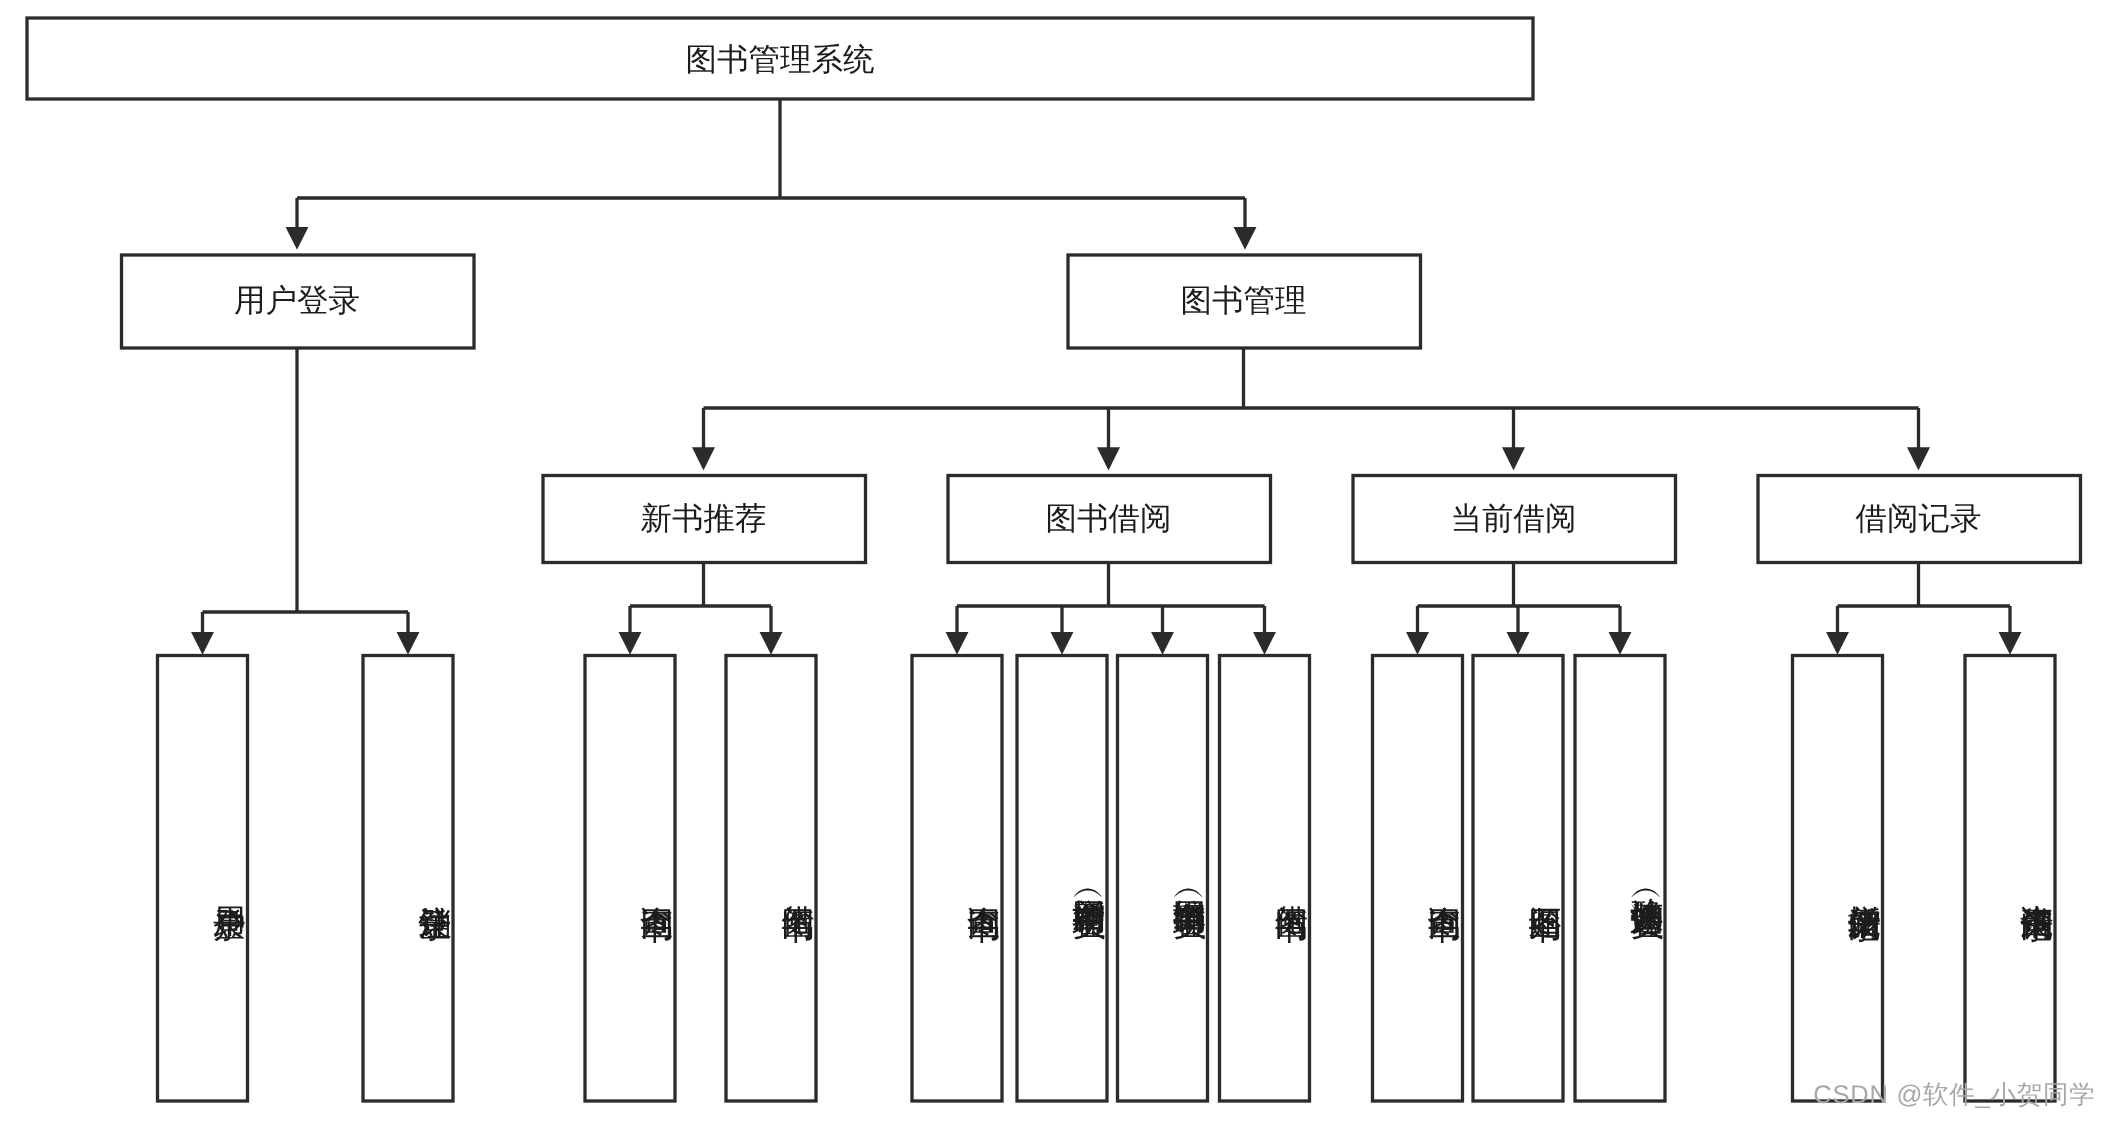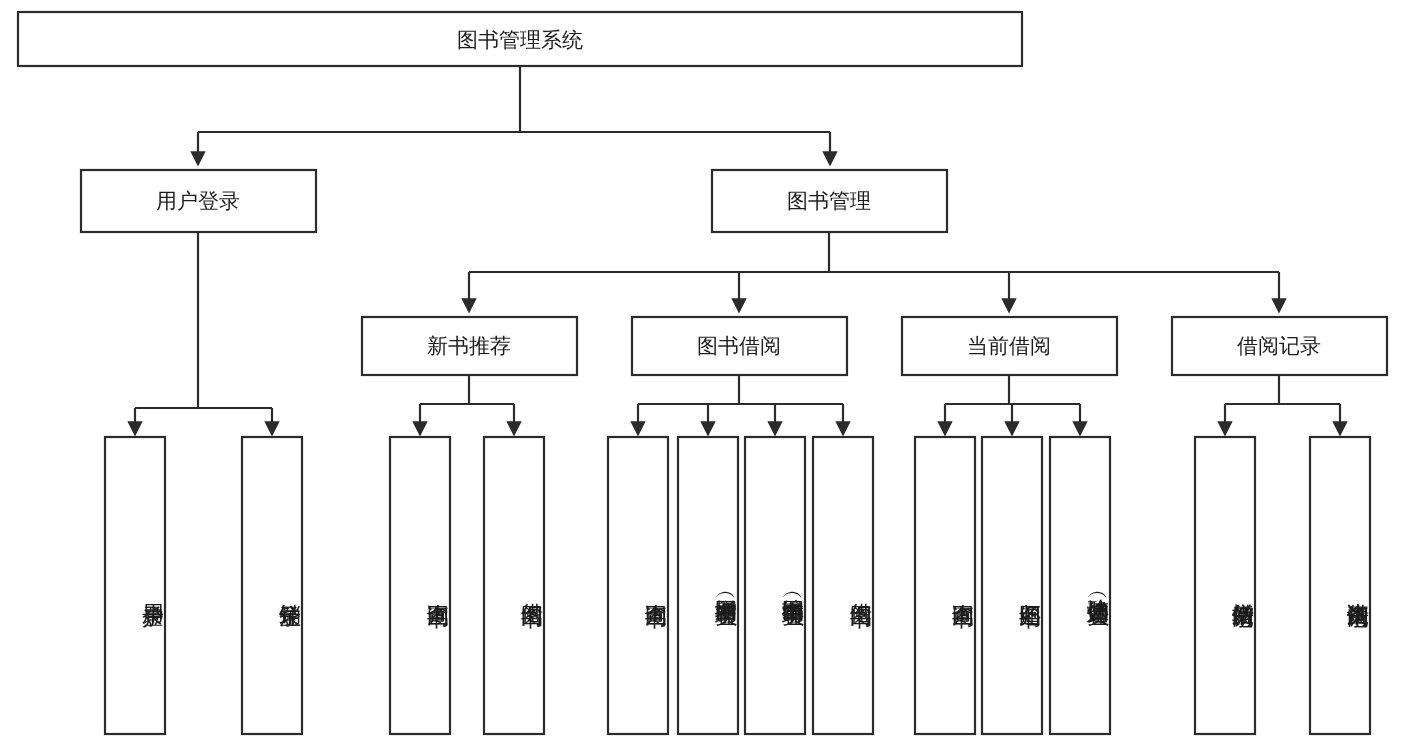--- a/index.html
+++ b/index.html
@@ -175,13 +175,14 @@
   <div class="vert-wrap" style="left:745px; top:443px; width:60px; height:285px;">编辑图书（管理员）</div>
   <div class="vert-wrap" style="left:813px; top:455px; width:60px; height:265px;">借阅图书</div>
 
   <div class="vert-wrap" style="left:915px; top:455px; width:60px; height:265px;">查询图书</div>
   <div class="vert-wrap" style="left:982px; top:455px; width:60px; height:265px;">归还图书</div>
   <div class="vert-wrap" style="left:1050px; top:443px; width:60px; height:285px;">确认归还（管理员）</div>
 
   <div class="vert-wrap" style="left:1195px; top:450px; width:60px; height:275px;">新增借阅记录</div>
   <div class="vert-wrap" style="left:1310px; top:450px; width:60px; height:275px;">查询借阅记录</div>
 
+  <div class="watermark">CSDN @软件_小贺同学</div>
 </div>
 
 </body></html>

